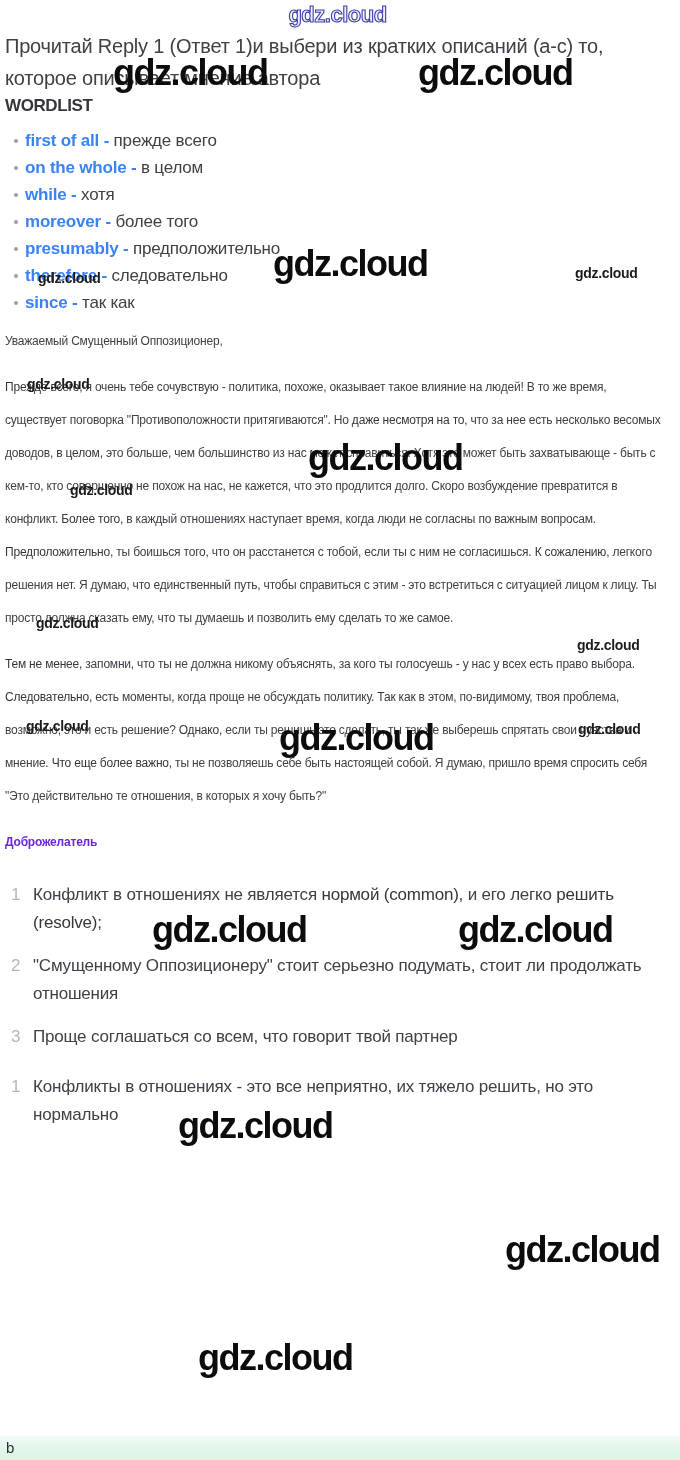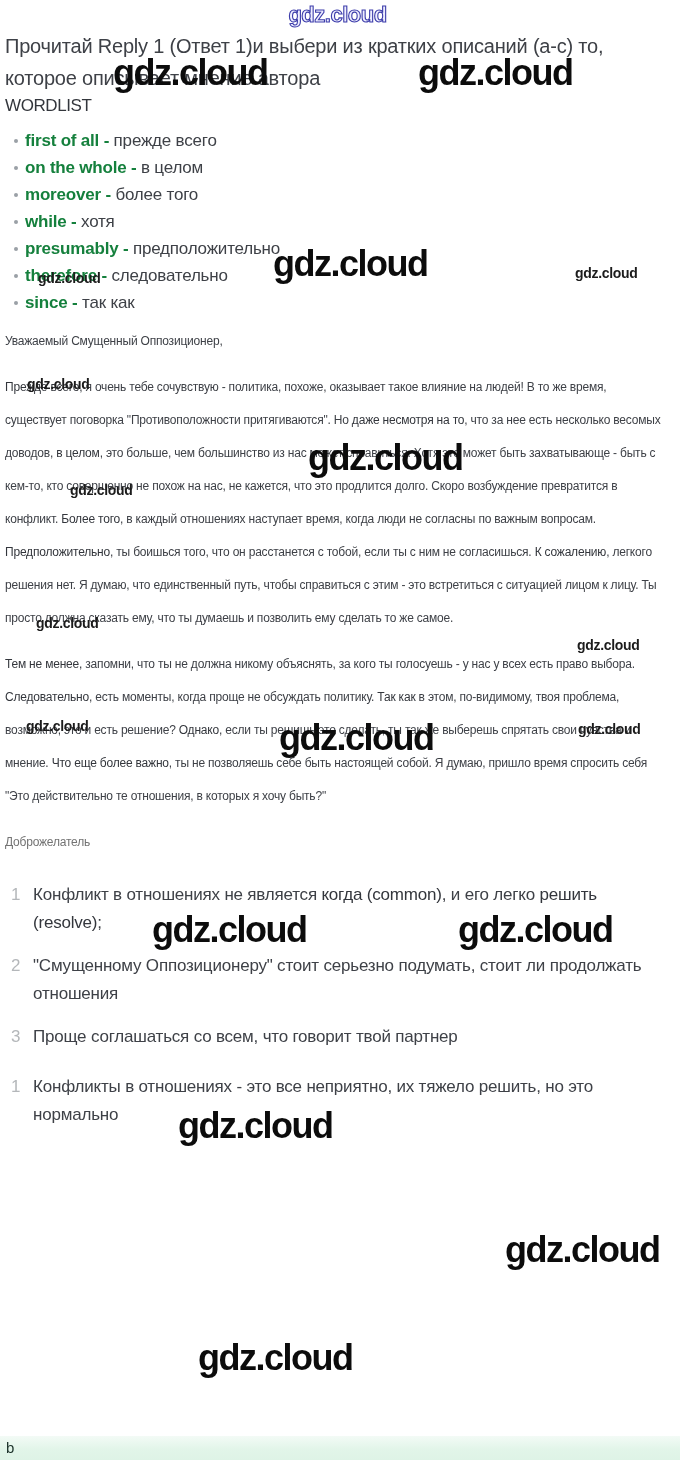--- a/index.html
+++ b/index.html
@@ -12,31 +12,31 @@
     font-size:22px;font-weight:700;color:#eef;
     -webkit-text-stroke:1.1px #3c3caa;text-stroke:1.1px #3c3caa;letter-spacing:-0.5px;}
 
   
   .wm-big{position:absolute;font-size:36px;font-weight:600;color:#0c0c0c;
     letter-spacing:-1.5px;white-space:nowrap;line-height:1;z-index:5;}
   .wm-small{position:absolute;font-size:14px;font-weight:600;color:#1c1c1c;
     letter-spacing:-0.3px;white-space:nowrap;line-height:1;z-index:5;}
 
   .task-text{font-size:20px;line-height:32px;margin:2px 0 0 0;max-width:660px;}
-  .wordlist-title{font-size:17px;font-weight:400;letter-spacing:-0.4px;margin:2px 0 16px 0;color:#33363c;}
+  .wordlist-title{font-size:17px;font-weight:700;letter-spacing:-0.4px;margin:2px 0 16px 0;color:#33363c;}
 
   ul.wordlist{list-style:none;margin:0;padding:0;}
   ul.wordlist li{position:relative;padding-left:20px;font-size:17px;line-height:18px;margin:0 0 9px 0;}
   ul.wordlist li .dot{position:absolute;left:9px;top:7px;width:4px;height:4px;border-radius:50%;background:#9aa0a6;}
-  .term{font-weight:700;color:#15803d;}
+  .term{font-weight:700;color:#3b82f6;}
 
   .letter p{font-size:12px;line-height:33px;margin:0 0 0 0;}
   .salutation{margin-top:13px !important;}
   .para{margin-top:13px !important;}
-  .signature{font-weight:400;color:#737373;margin-top:13px !important;}
+  .signature{font-weight:700;color:#6d28d9;margin-top:13px !important;}
 
   .num-list{margin-top:22px;}
   .num-item{position:relative;padding-left:28px;font-size:17px;line-height:28px;margin:0 0 15px 0;}
   .num-item .num{position:absolute;left:6px;top:0;color:#b4b7ba;}
 
   .sb{font-weight:400;color:#33363c;}
 
   .footer-bar{position:absolute;left:0;right:0;bottom:0;height:24px;
     background:linear-gradient(180deg,#f3fbf6 0%,#e2f5e9 55%,#def3e6 100%);
     font-size:15px;line-height:24px;color:#1d332b;padding-left:6px;z-index:6;}
@@ -69,36 +69,36 @@
   <div class="content">
     <span class="wm-outline">gdz.cloud</span>
 
     <p class="task-text">Прочитай Reply 1 (Ответ 1)и выбери из кратких описаний (a-c) то, которое описывает мнение автора</p>
 
     <h2 class="wordlist-title">WORDLIST</h2>
 
     <ul class="wordlist">
       <li><span class="dot"></span><span class="term">first of all -</span><span> прежде всего</span></li>
       <li><span class="dot"></span><span class="term">on the whole -</span><span> в целом</span></li>
+      <li><span class="dot"></span><span class="term">while -</span><span> хотя</span></li>
       <li><span class="dot"></span><span class="term">moreover -</span><span> более того</span></li>
-      <li><span class="dot"></span><span class="term">while -</span><span> хотя</span></li>
       <li><span class="dot"></span><span class="term">presumably -</span><span> предположительно</span></li>
       <li><span class="dot"></span><span class="term">therefore -</span><span> следовательно</span></li>
       <li><span class="dot"></span><span class="term">since -</span><span> так как</span></li>
     </ul>
 
     <div class="letter">
       <p class="salutation">Уважаемый Смущенный Оппозиционер,</p>
       <p class="para"><span class="sb">Прежде всего,</span><span> я очень тебе сочувствую - политика, похоже, оказывает такое влияние на людей! В то же время, существует поговорка "Противоположности притягиваются". Но </span><span class="sb">даже несмотря на то</span><span>, что за нее есть несколько весомых доводов, </span><span class="sb">в целом</span><span>, это больше, чем большинство из нас может справиться. Хотя это может быть захватывающе - быть с кем-то, кто совершенно не похож на нас, не кажется, что это продлится долго. Скоро возбуждение превратится в конфликт. </span><span class="sb">Более того</span><span>, в каждый отношениях наступает время, когда люди не согласны по важным вопросам. </span><span class="sb">Предположительно</span><span>, ты боишься того, что он расстанется с тобой, если ты с ним не согласишься. </span><span class="sb">К сожалению</span><span>, легкого решения нет. Я думаю, что единственный путь, чтобы справиться с этим - это встретиться с ситуацией лицом к лицу. Ты просто должна сказать ему, что ты думаешь и позволить ему сделать то же самое.</span></p>
       <p class="para"><span class="sb">Тем не менее,</span><span> запомни, что ты не должна никому объяснять, за кого ты голосуешь - у нас у всех есть право выбора. </span><span class="sb">Следовательно</span><span>, есть моменты, когда проще не обсуждать политику. </span><span class="sb">Так как</span><span> в этом, по-видимому, твоя проблема, возможно, это и есть решение? </span><span class="sb">Однако</span><span>, если ты решишь это сделать, ты так же выберешь спрятать свои чувства и мнение. </span><span class="sb">Что еще более важно</span><span>, ты не позволяешь себе быть настоящей собой. Я думаю, пришло время спросить себя "Это действительно те отношения, в которых я хочу быть?"</span></p>
       <p class="signature">Доброжелатель</p>
     </div>
 
     <div class="num-list">
-      <div class="num-item"><span class="num">1</span><span><span>Конфликт в отношениях не является </span><span class="sb">когда (common)</span><span>, и его легко </span><span class="sb">решить (resolve)</span><span>;</span></span></div>
+      <div class="num-item"><span class="num">1</span><span><span>Конфликт в отношениях не является </span><span class="sb">нормой (common)</span><span>, и его легко </span><span class="sb">решить (resolve)</span><span>;</span></span></div>
       <div class="num-item"><span class="num">2</span><span><span>"Смущенному Оппозиционеру" стоит серьезно подумать, стоит ли продолжать отношения</span></span></div>
       <div class="num-item"><span class="num">3</span><span><span>Проще соглашаться со всем, что говорит твой партнер</span></span></div>
     </div>
 
     <div class="num-list">
       <div class="num-item"><span class="num">1</span><span><span>Конфликты в отношениях - это все неприятно, их тяжело решить, но это нормально</span></span></div>
 
     </div>
 
   </div>

